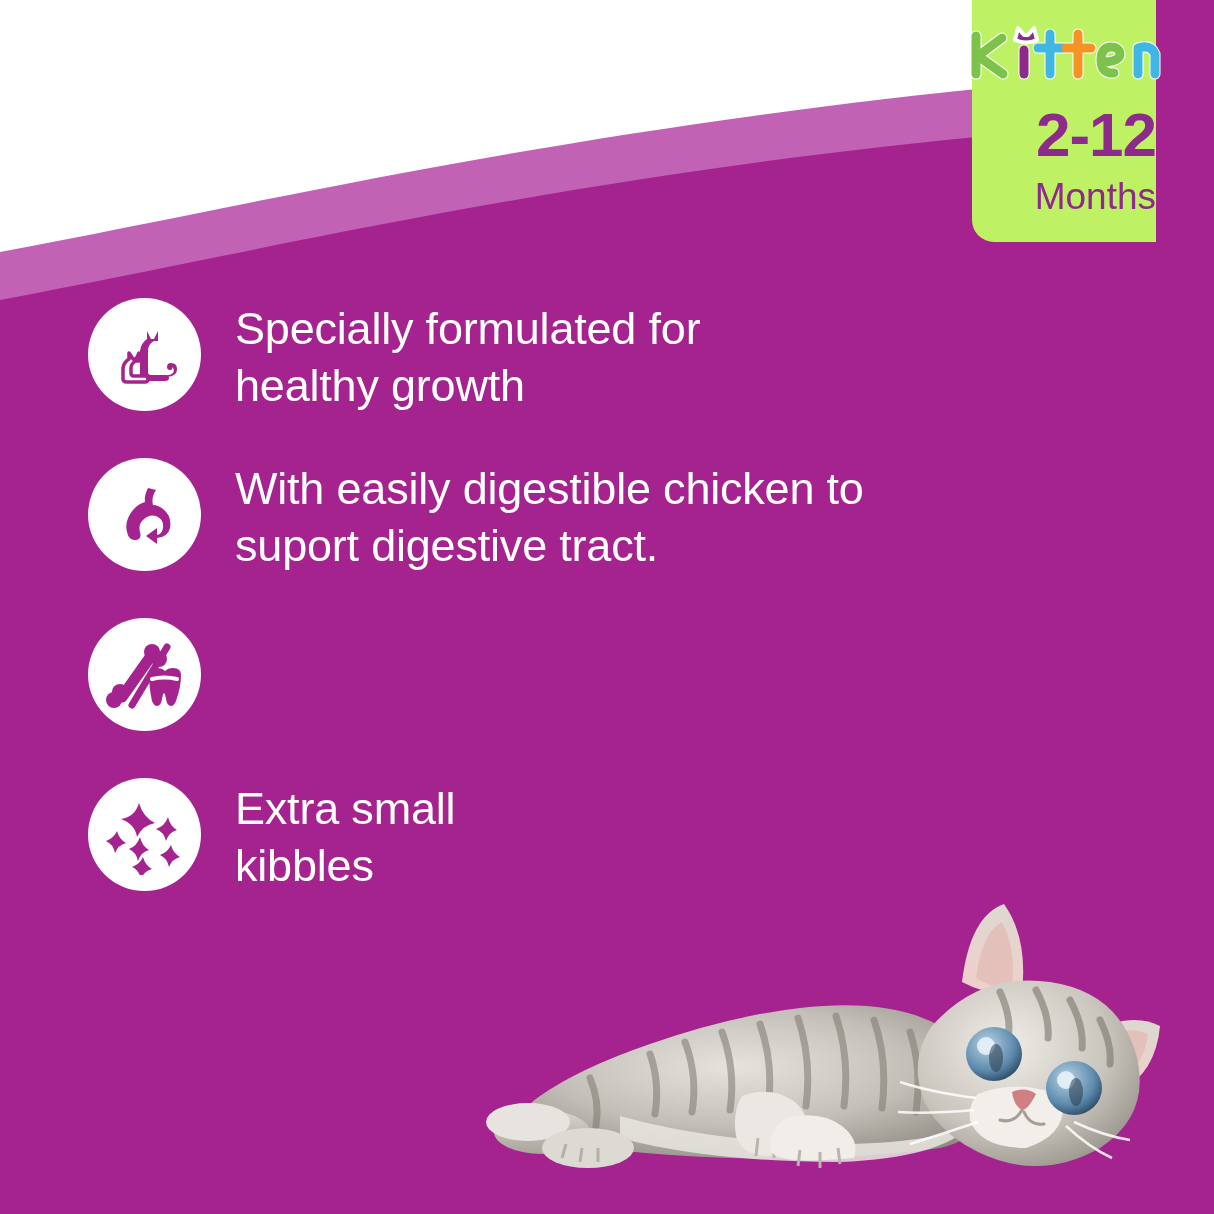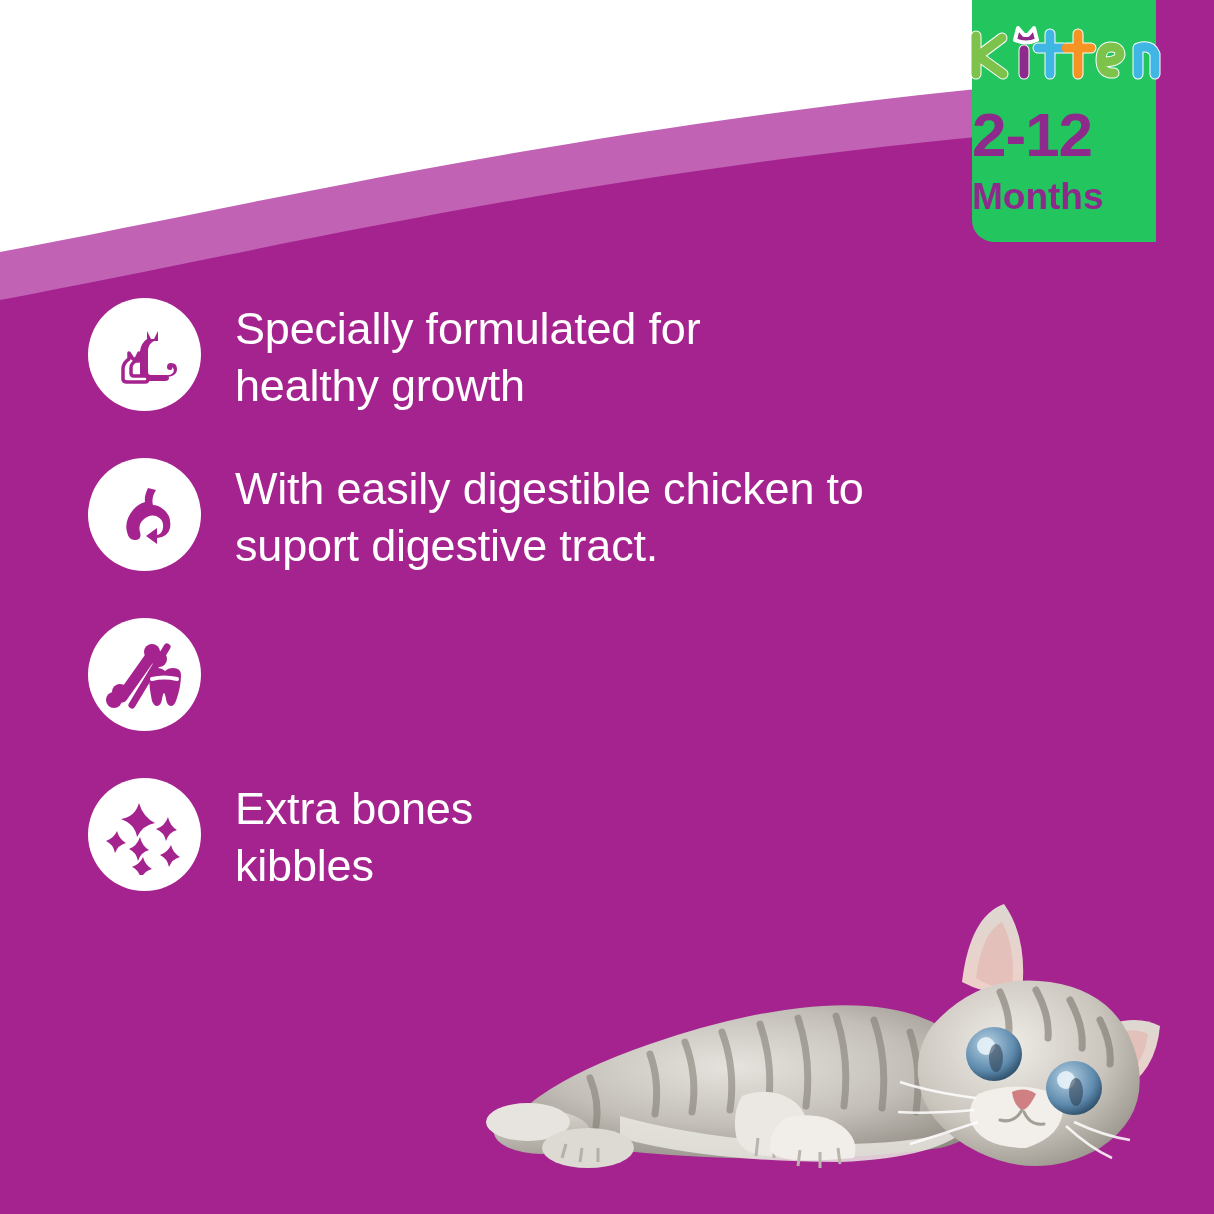--- a/index.html
+++ b/index.html
@@ -18,23 +18,23 @@
   }
 
   
   .bg-svg { position:absolute; inset:0; width:1214px; height:1214px; }
 
   
   .badge {
     position:absolute;
     left:972px; top:0px;
     width:184px; height:242px;
-    background:#22c55e;
+    background:#bef264;
     border-radius:0 0 0 22px;
-    text-align:left;
+    text-align:right;
     z-index:6;
   }
   .badge-logo {
     position:absolute;
     left:-14px; top:22px;
     width:212px; height:64px;
     z-index:7;
     pointer-events:none;
   }
   .badge-range {
@@ -44,21 +44,21 @@
     line-height:62px;
     font-weight:bold;
     color:#8e2a8b;
     letter-spacing:-1px;
   }
   .badge-months {
     position:absolute;
     left:0; right:0; top:178px;
     font-size:37px;
     line-height:37px;
-    font-weight:bold;
+    font-weight:normal;
     color:#8e2a8b;
   }
 
   
   .benefits {
     position:absolute;
     left:0; top:296px;
     width:1214px;
     z-index:5;
   }
@@ -224,21 +224,21 @@
             <path d="M35,42 Q37,51 44,55 Q36,57 33,66 Q31,57 24,54 Q32,51 35,42 Z"></path>
           </g>
           <g>
             <path d="M66,50 Q68,58 75,62 Q67,64 64,72 Q62,63 55,60 Q63,57 66,50 Z"></path>
           </g>
           <g>
             <path d="M38,62 Q40,70 47,74 Q39,76 36,84 Q34,75 27,72 Q35,69 38,62 Z"></path>
           </g>
         </svg>
       </div>
-      <div class="benefit-text">Extra bones
+      <div class="benefit-text">Extra small
 kibbles</div>
     </div>
 
   </div>
 
   <svg class="kitten" viewBox="0 0 740 300">
     <defs>
       <radialGradient id="furA" cx="45%" cy="40%" r="70%">
         <stop offset="0%" stop-color="#e6e3de"></stop>
         <stop offset="55%" stop-color="#c3bfb8"></stop>

